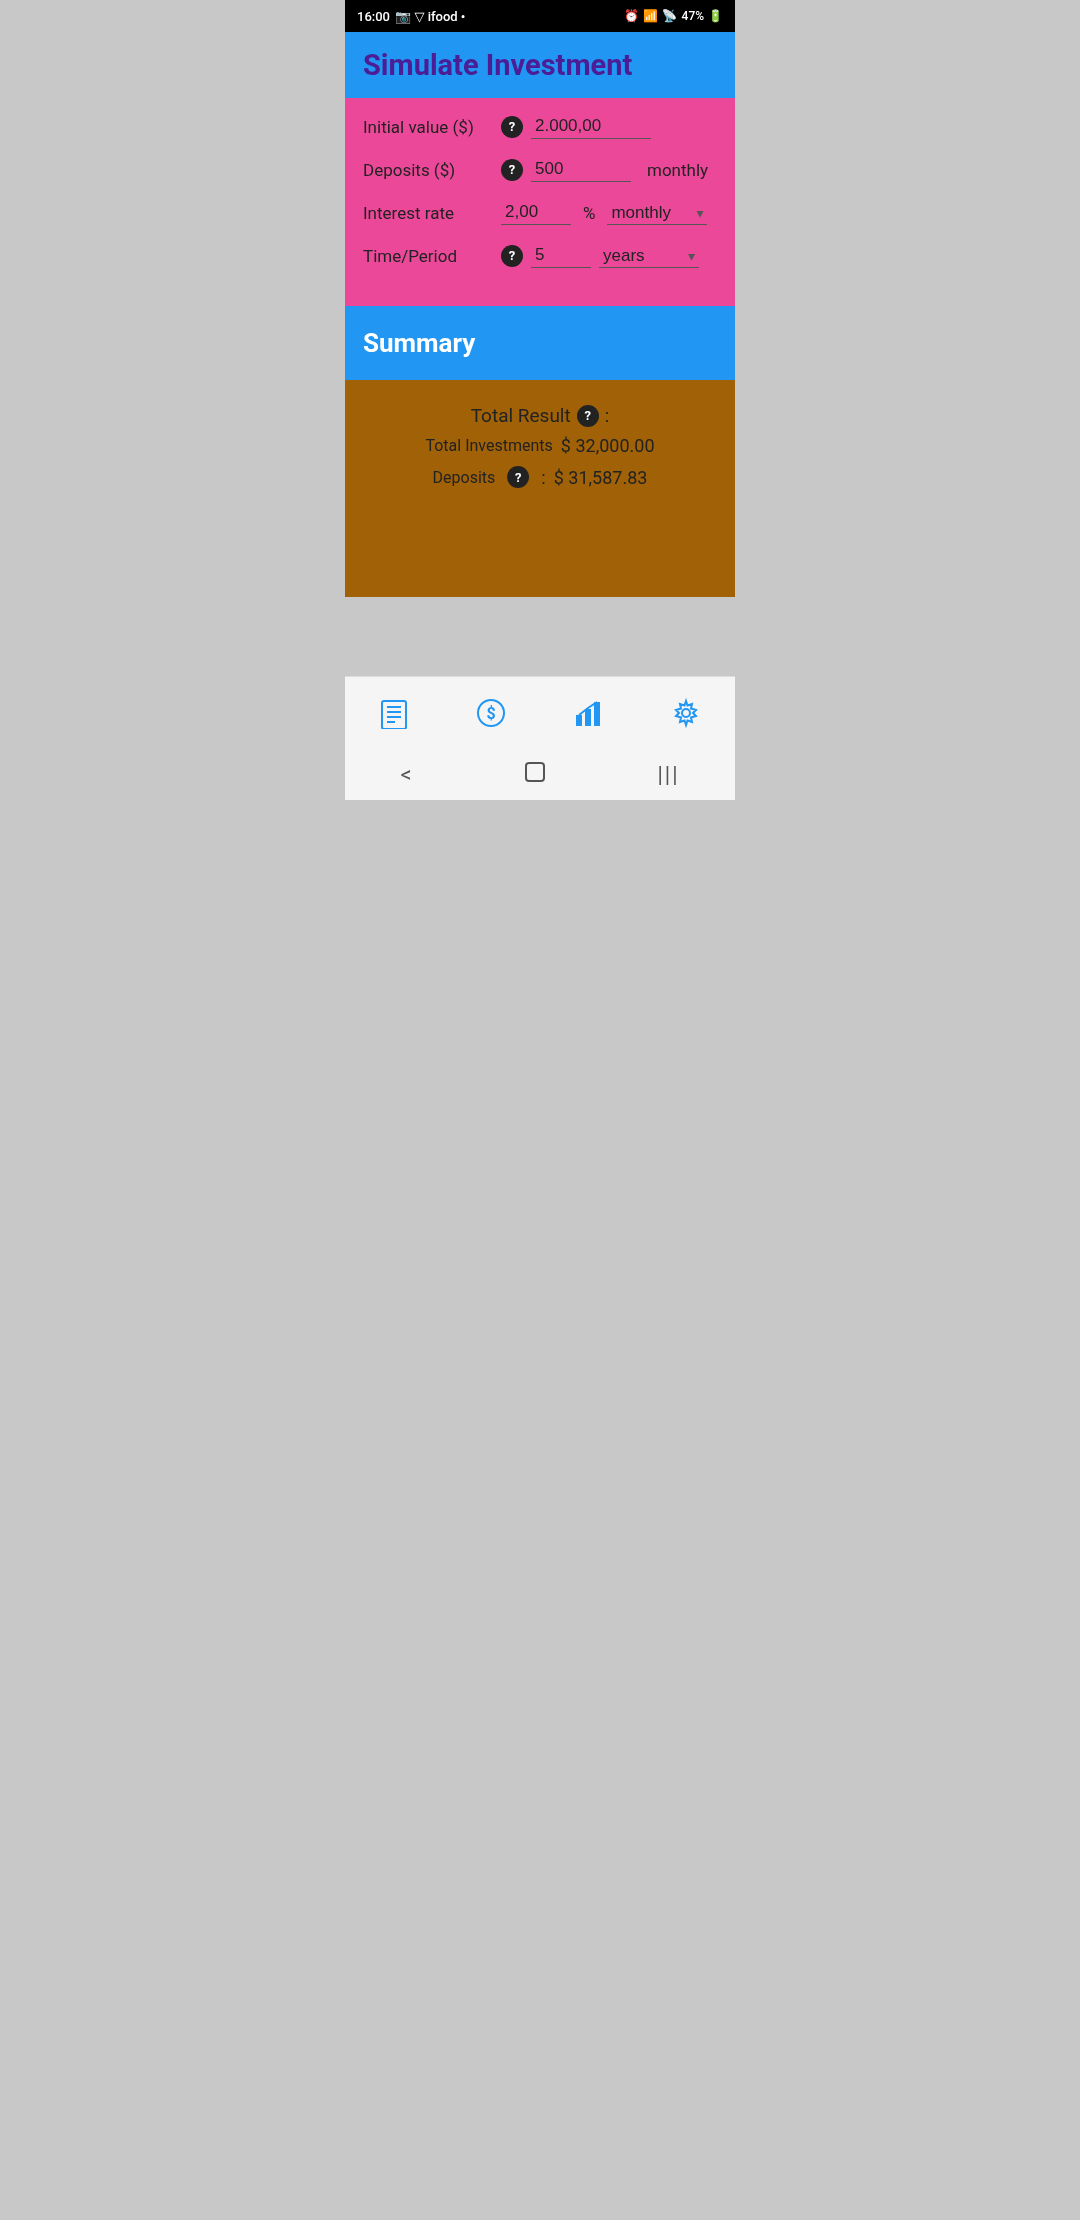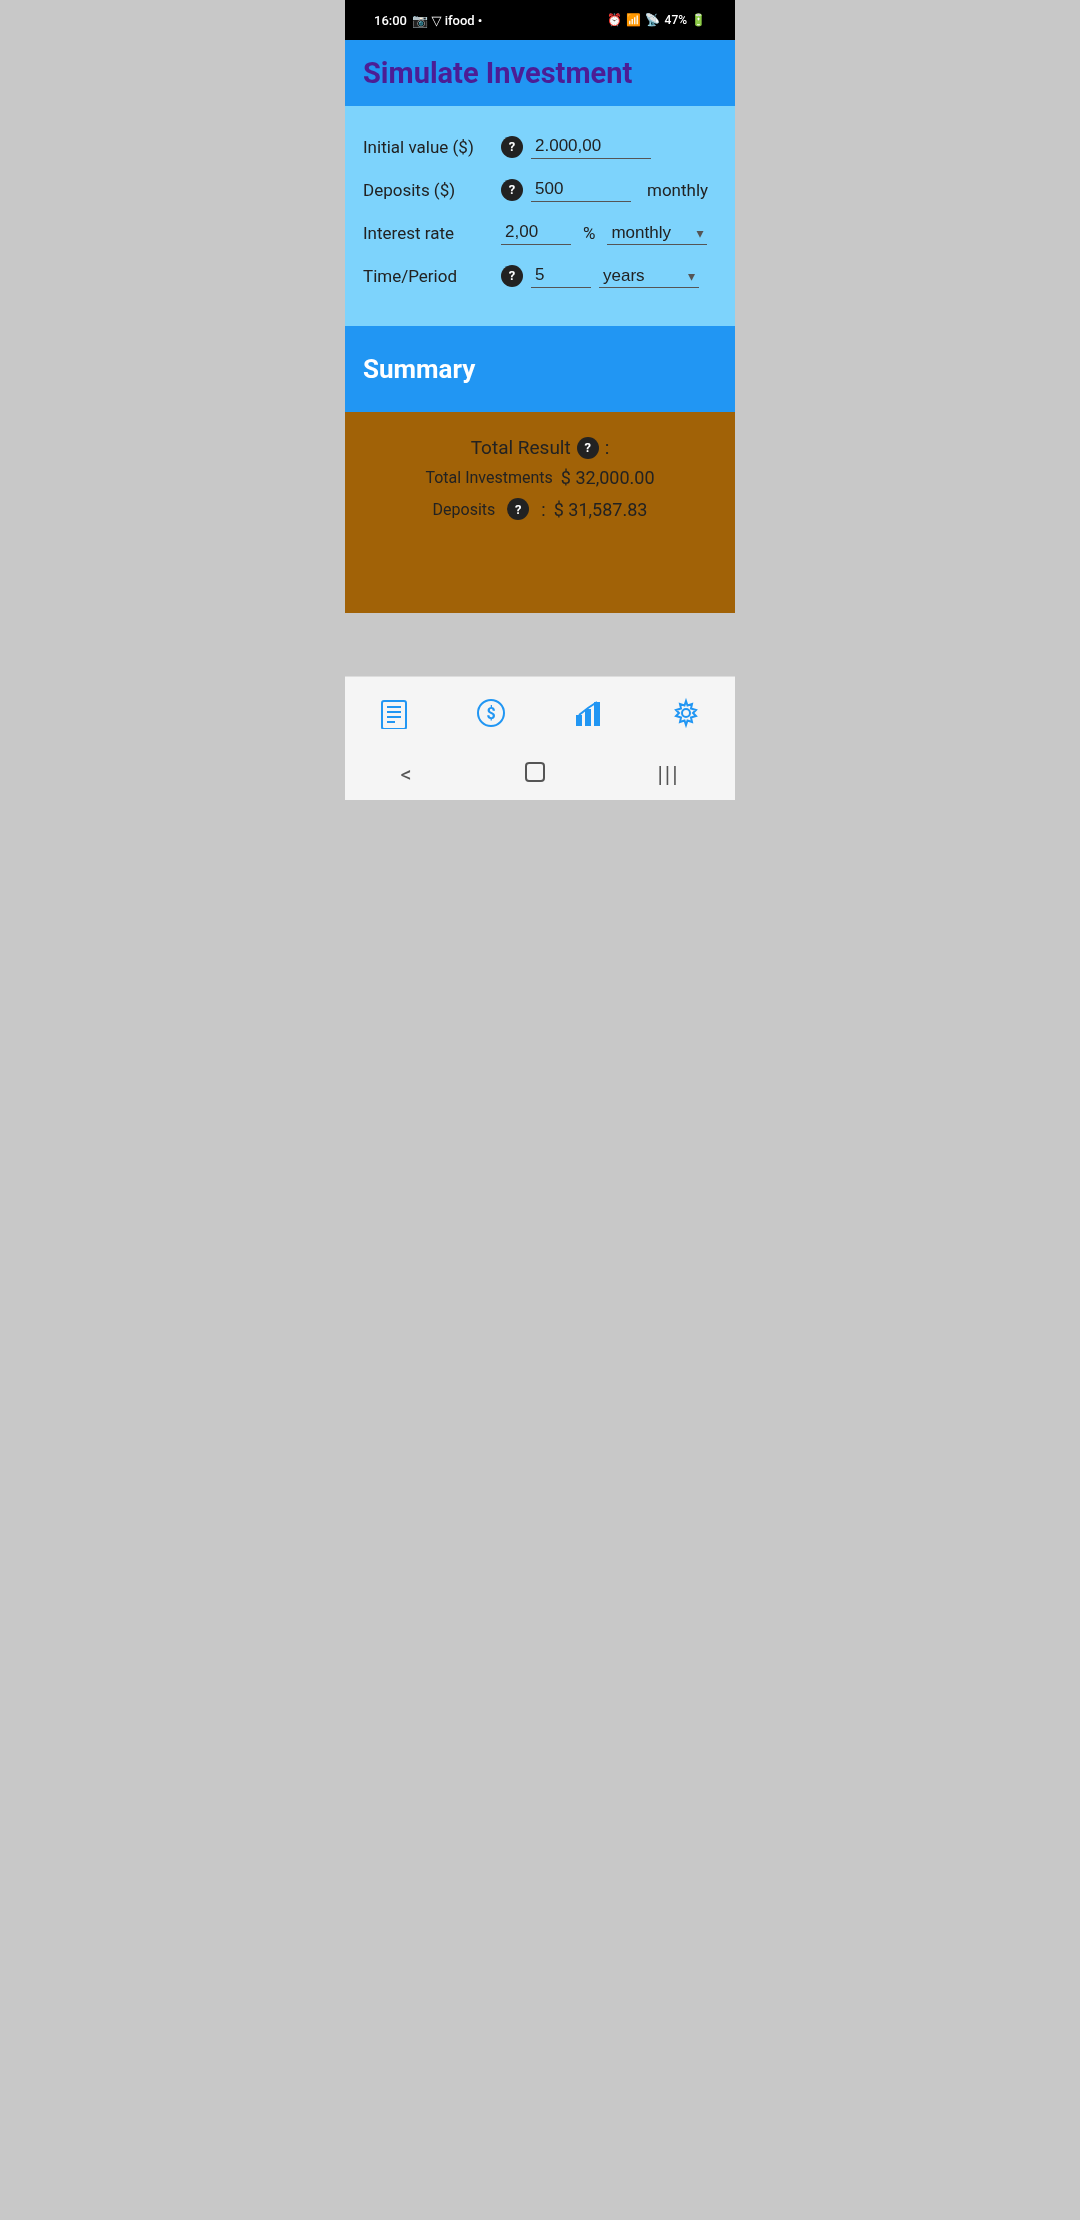--- a/index.html
+++ b/index.html
@@ -13,46 +13,46 @@
       display: flex;
       flex-direction: column;
       margin: 0 auto;
       position: relative;
     }
 
     
     .status-bar {
       background: #000;
       color: #fff;
-      height: 40px;
+      height: 32px;
       display: flex;
       align-items: center;
       justify-content: space-between;
-      padding: 0 29px;
+      padding: 0 12px;
       font-size: 13px;
       font-weight: 500;
     }
     .status-left { display: flex; align-items: center; gap: 5px; }
     .status-right { display: flex; align-items: center; gap: 4px; font-size: 12px; }
 
     
     .header {
       background: #2196F3;
       padding: 16px 18px;
     }
     .header-title {
       color: #4c1d95;
       font-size: 29px;
       font-weight: bold;
     }
 
     
     .form-area {
-      background: #7dd3fc;
-      padding: 28px 18px 20px 18px;
+      background: #ec4899;
+      padding: 16px 18px 20px 18px;
     }
 
     .form-row {
       display: flex;
       align-items: center;
       margin-bottom: 18px;
       gap: 8px;
     }
 
     .form-label {
@@ -122,21 +122,21 @@
 
     .percent-sign {
       font-size: 17px;
       color: #222;
       margin: 0 4px;
     }
 
     
     .summary-header {
       background: #2196F3;
-      padding: 28px 18px;
+      padding: 22px 18px;
     }
     .summary-title {
       color: #fff;
       font-size: 26px;
       font-weight: bold;
     }
 
     .summary-body {
       background: #a16207;
       padding: 24px 18px 20px 18px;

